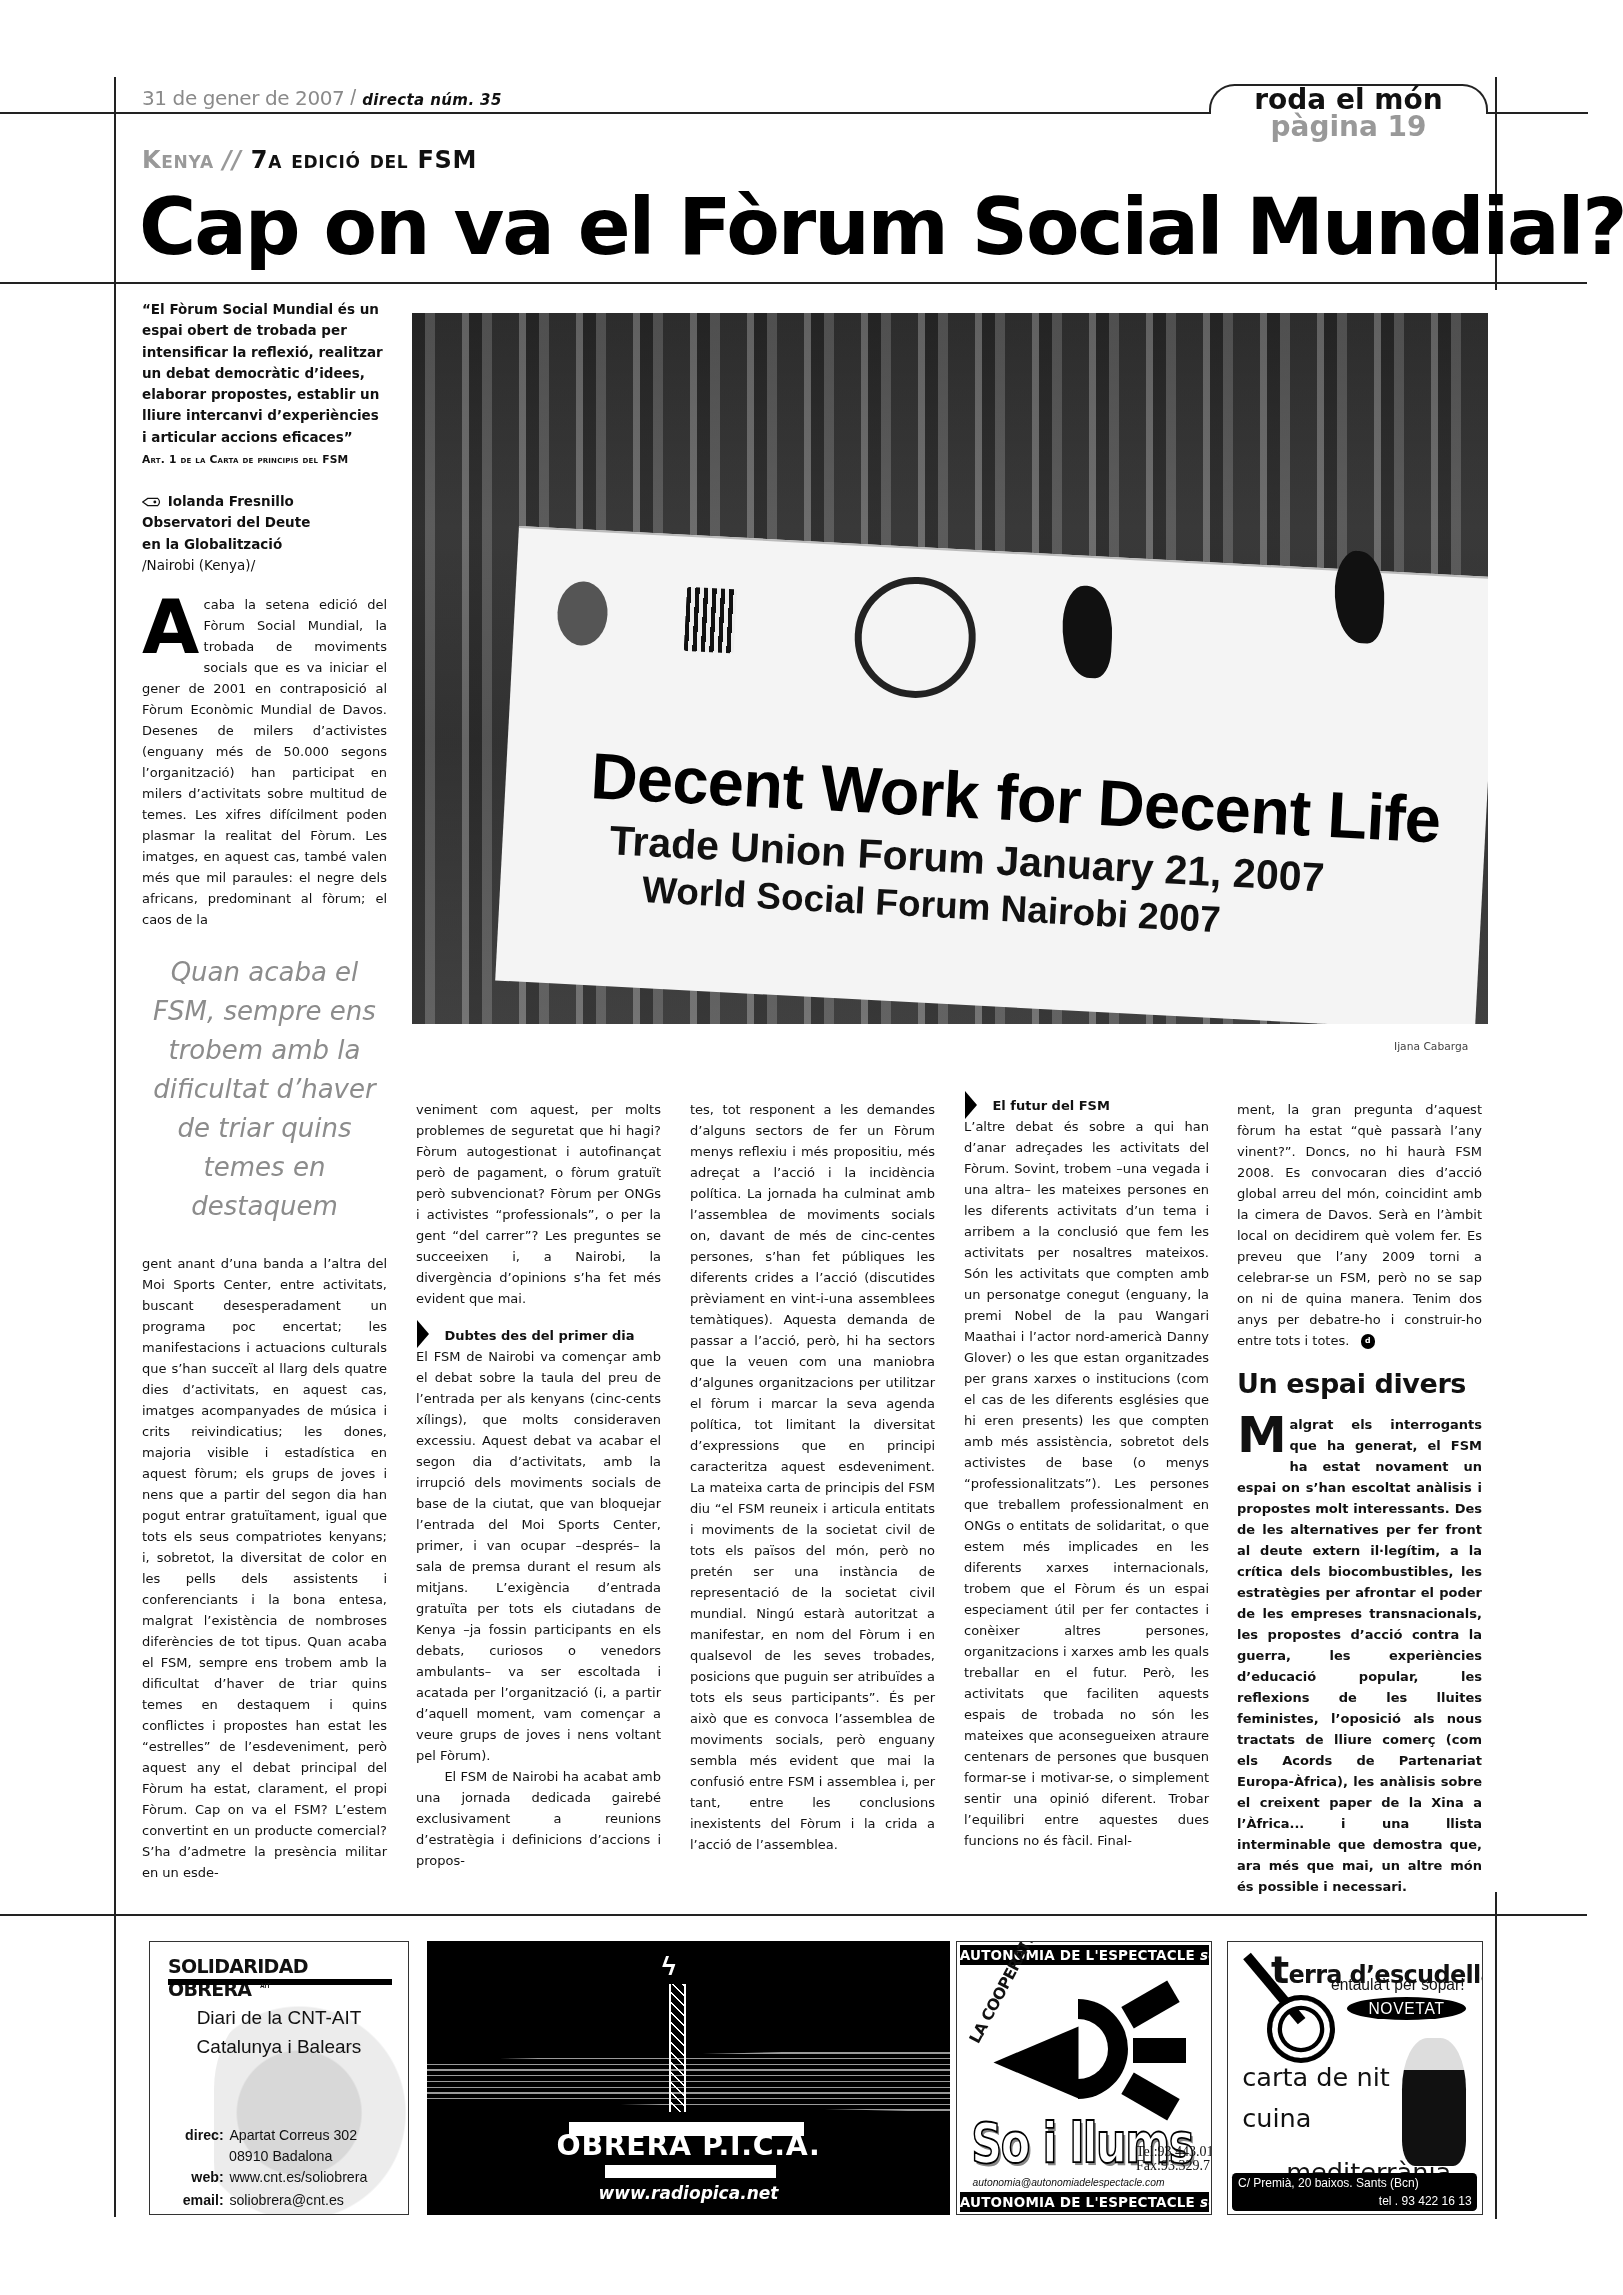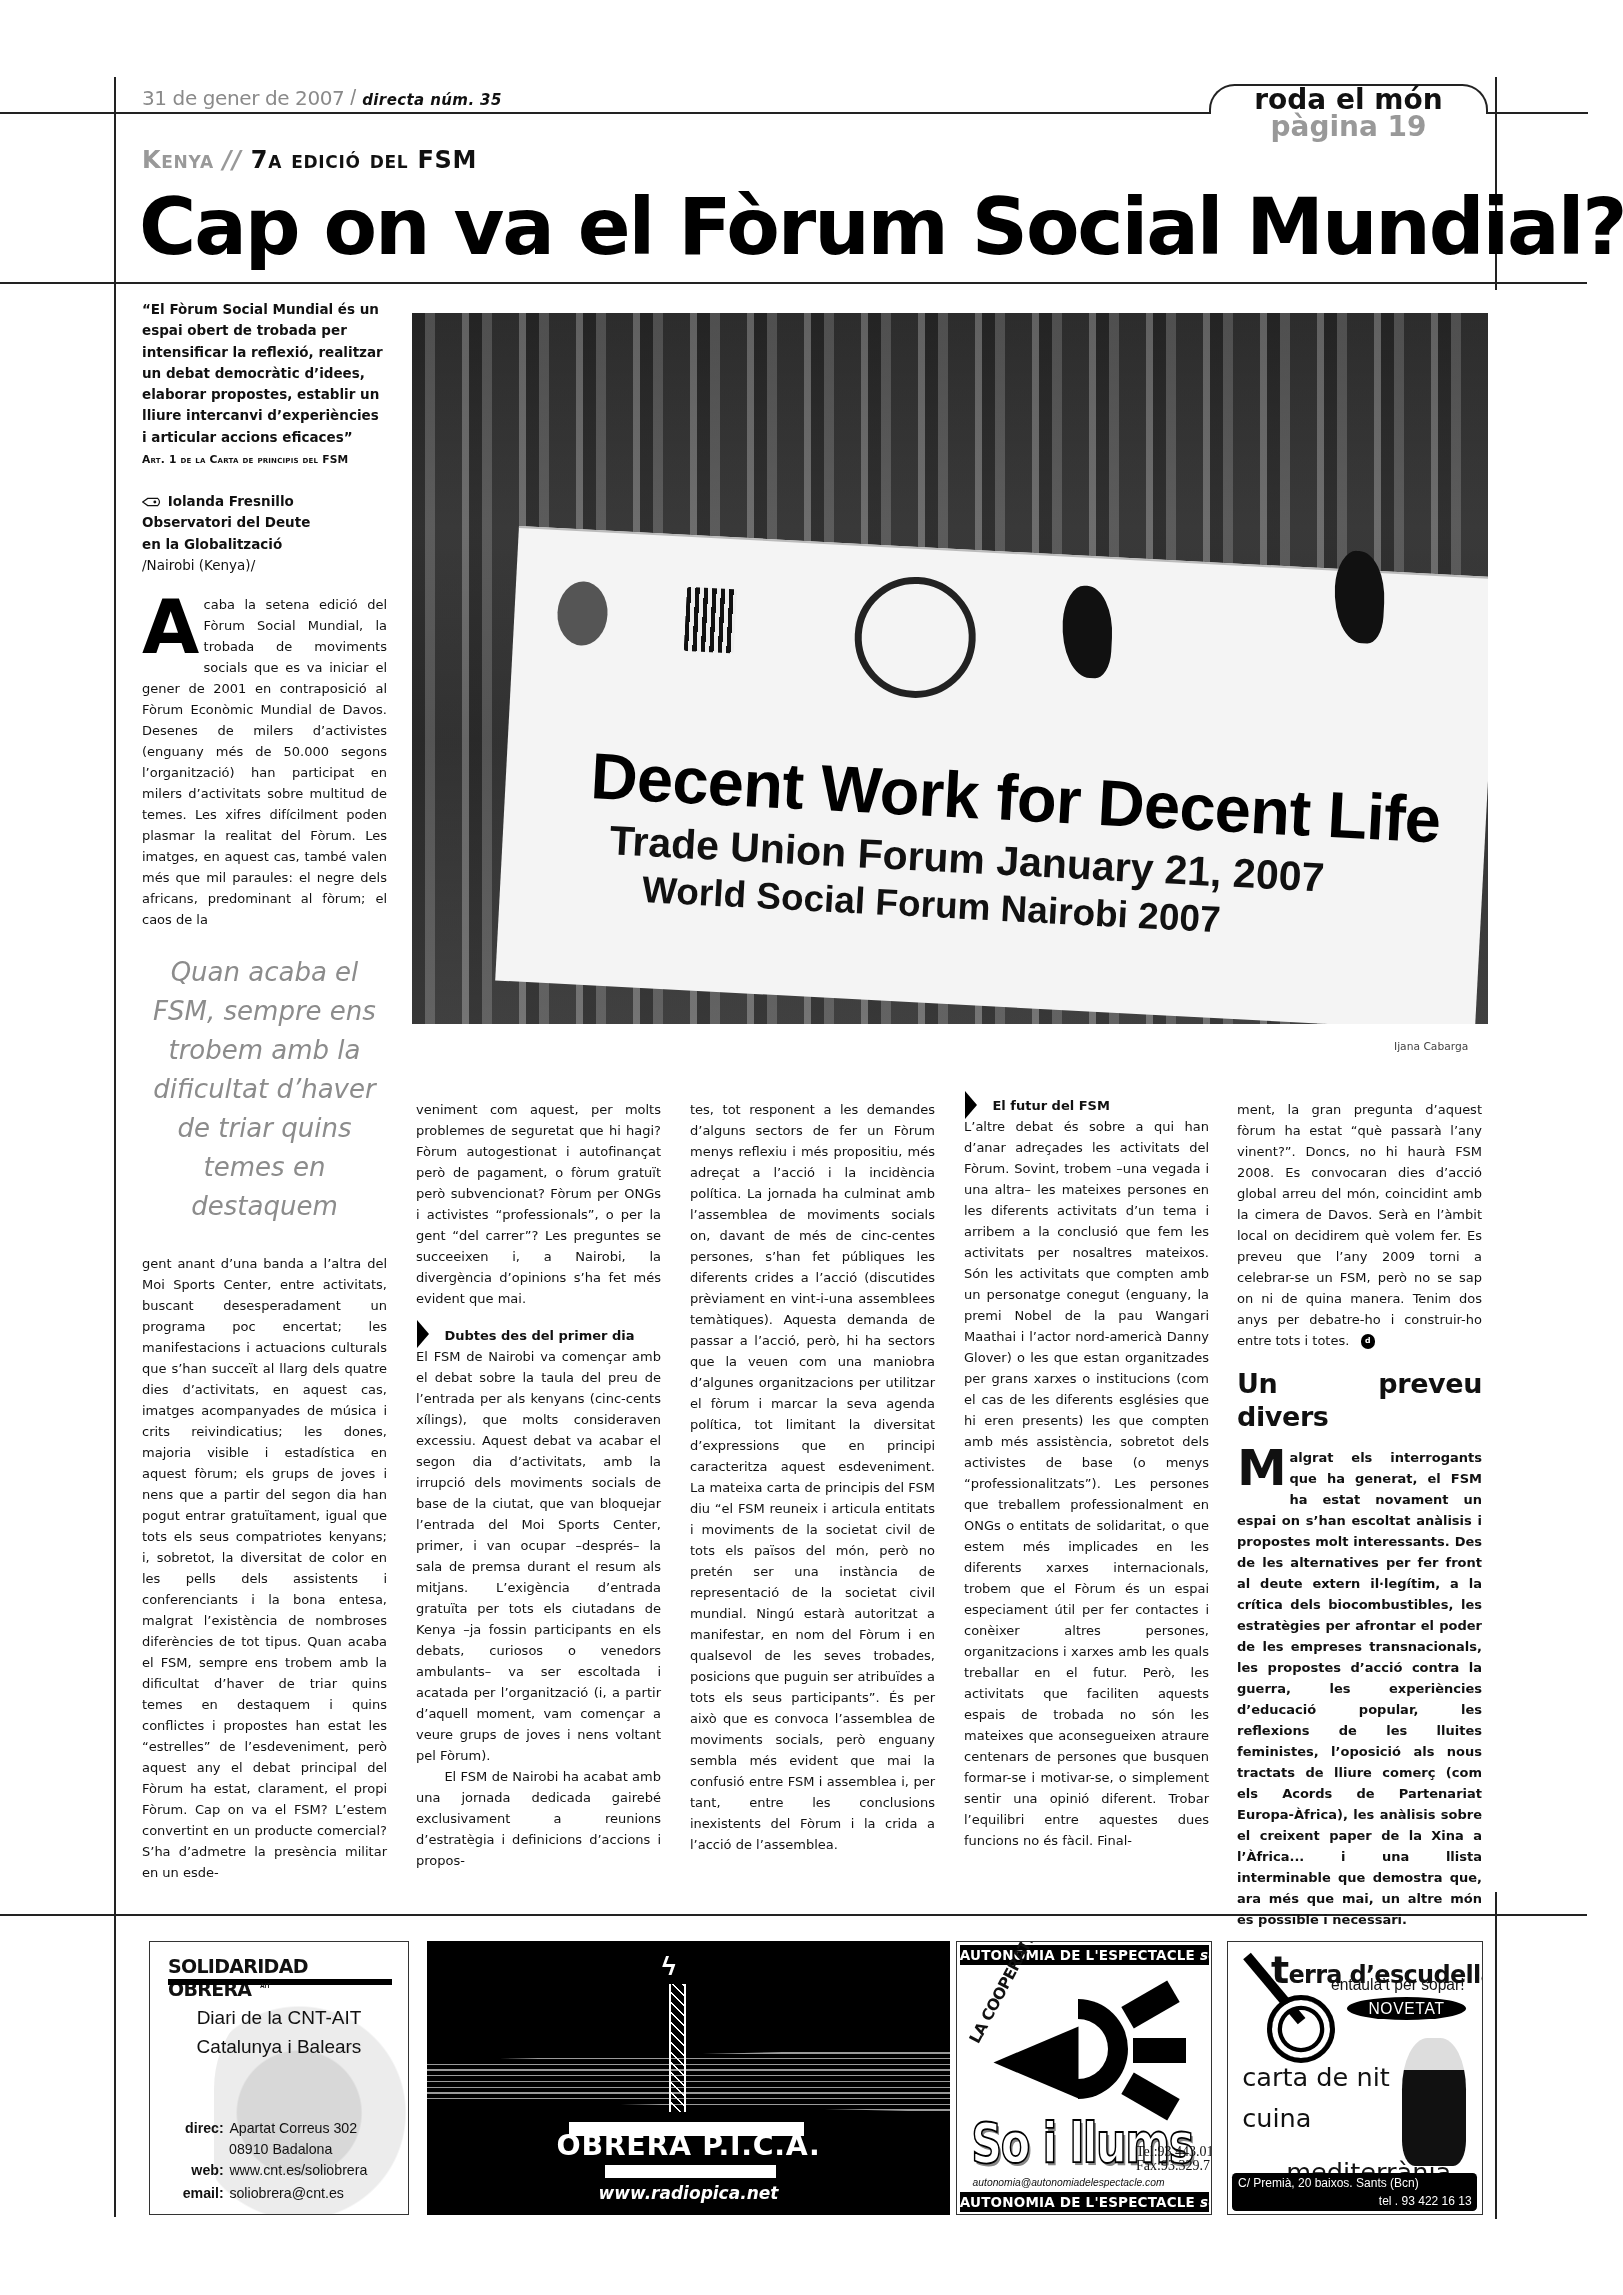--- a/index.html
+++ b/index.html
@@ -64,21 +64,21 @@
 
   
   .ad { position: absolute; top: 1941px; height: 274px; overflow: hidden; }
   .ad1 { left: 149px; width: 260px; border: 1.4px solid #333; background: #fff; }
   .ad1 .bg { position: absolute; left: 64px; top: 50px; width: 213px; height: 242px; border-radius: 40% 50% 20% 30%; background: radial-gradient(circle at 40% 50%, #d8d8d8 0 35%, #ececec 36% 60%, #fff 61%); }
   .ad1 .logo { position: absolute; left: 18px; top: 12.8px; width: 224px; text-align: left; font-family: "DejaVu Sans", sans-serif; font-weight: 900; font-size: 19px; letter-spacing: -0.7px; line-height: 23px; }
   .ad1 .bar { position: absolute; left: 18px; top: 37px; width: 224px; height: 5.7px; background: #000; }
   .ad1 .tag { position: absolute; left: 110px; top: 40px; font-size: 6.4px; font-weight: 700; }
   .ad1 .l1 { position: absolute; left: 0; width: 100%; text-align: center; top: 65px; font-size: 19px; }
   .ad1 .l2 { position: absolute; left: 0; width: 100%; text-align: center; top: 94px; font-size: 19px; }
-  .ad1 .row { position: absolute; font-size: 14.2px; white-space: nowrap; }
+  .ad1 .row { position: absolute; font-size: 14.2px; white-space: nowrap; margin-top: 7px; }
   .ad1 .row b { display: inline-block; text-align: right; width: 68px; font-weight: 700; margin-right: 5.7px; }
 
   .ad2 { left: 427px; width: 523px; background: #000; color: #fff; }
   .ad2 .rays { position: absolute; left: 0; top: 107px; width: 100%; height: 64px; background: repeating-linear-gradient(180deg, transparent 0 4.3px, #ddd 4.3px 5.7px); opacity: 0.7; clip-path: polygon(0 20%, 100% 0, 100% 100%, 0 80%); }
   .ad2 .tower { position: absolute; left: 242px; top: 43px; width: 17px; height: 128px; border-left: 2.1px solid #fff; border-right: 2.1px solid #fff; background: repeating-linear-gradient(45deg, transparent 0 5.7px, #fff 5.7px 7.1px); }
   .ad2 .bolt { position: absolute; left: 235px; top: 10.7px; font-size: 25.6px; font-weight: 700; }
   .ad2 .plate { position: absolute; left: 142px; top: 181px; width: 235px; height: 14.2px; background: #fff; }
   .ad2 .name { position: absolute; left: 0; width: 100%; top: 188px; text-align: center; font-family: "DejaVu Sans", sans-serif; font-weight: 900; font-size: 28.4px; letter-spacing: 0.7px; }
   .ad2 .plate2 { position: absolute; left: 178px; top: 224px; width: 171px; height: 12.8px; background: #fff; }
   .ad2 .url { position: absolute; left: 0; width: 100%; top: 242px; text-align: center; font-family: "DejaVu Sans", sans-serif; font-weight: 900; font-style: italic; font-size: 17px; }
@@ -194,21 +194,21 @@
 <div class="col" style="left:964px; top:1088px;">
   <div class="subhead" style="margin-top:7.1px;">
     <span class="arrow"></span>
     <span>El futur del FSM</span>
   </div>
   <p>L’altre debat és sobre a qui han d’anar adreçades les activitats del Fòrum. Sovint, trobem –una vegada i una altra– les mateixes persones en les diferents activitats d’un tema i arribem a la conclusió que fem les activitats per nosaltres mateixos. Són les activitats que compten amb un personatge conegut (enguany, la premi Nobel de la pau Wangari Maathai i l’actor nord-americà Danny Glover) o les que estan organitzades per grans xarxes o institucions (com el cas de les diferents esglésies que hi eren presents) les que compten amb més assistència, sobretot dels activistes de base (o menys “professionalitzats”). Les persones que treballem professionalment en ONGs o entitats de solidaritat, o que estem més implicades en les diferents xarxes internacionals, trobem que el Fòrum és un espai especiament útil per fer contactes i conèixer altres persones, organitzacions i xarxes amb les quals treballar en el futur. Però, les activitats que faciliten aquests espais de trobada no són les mateixes que aconsegueixen atraure centenars de persones que busquen formar-se i motivar-se, o simplement sentir una opinió diferent. Trobar l’equilibri entre aquestes dues funcions no és fàcil. Final-</p>
 </div>
 
 <div class="col" style="left:1237px; top:1099px;">
   <p><span>ment, la gran pregunta d’aquest fòrum ha estat “què passarà l’any vinent?”. Doncs, no hi haurà FSM 2008. Es convocaran dies d’acció global arreu del món, coincidint amb la cimera de Davos. Serà en l’àmbit local on decidirem què volem fer. Es preveu que l’any 2009 torni a celebrar-se un FSM, però no se sap on ni de quina manera. Tenim dos anys per debatre-ho i construir-ho entre tots i totes.</span><span class="endmark">d</span></p>
-  <h2 class="section-h2">Un preveu divers</h2>
+  <h2 class="section-h2">Un espai divers</h2>
   <div class="boldcol">
     <span class="dropcap-m">M</span>
     <span>algrat els interrogants que ha generat, el FSM ha estat novament un espai on s’han escoltat anàlisis i propostes molt interessants. Des de les alternatives per fer front al deute extern il·legítim, a la crítica dels biocombustibles, les estratègies per afrontar el poder de les empreses transnacionals, les propostes d’acció contra la guerra, les experiències d’educació popular, les reflexions de les lluites feministes, l’oposició als nous tractats de lliure comerç (com els Acords de Partenariat Europa-Àfrica), les anàlisis sobre el creixent paper de la Xina a l’Àfrica... i una llista interminable que demostra que, ara més que mai, un altre món és possible i necessari.</span>
   </div>
 </div>
 
 <div class="ad ad1">
   <div class="bg"></div>
   <div class="logo">SOLIDARIDAD OBRERA</div>
   <div class="bar"></div>

